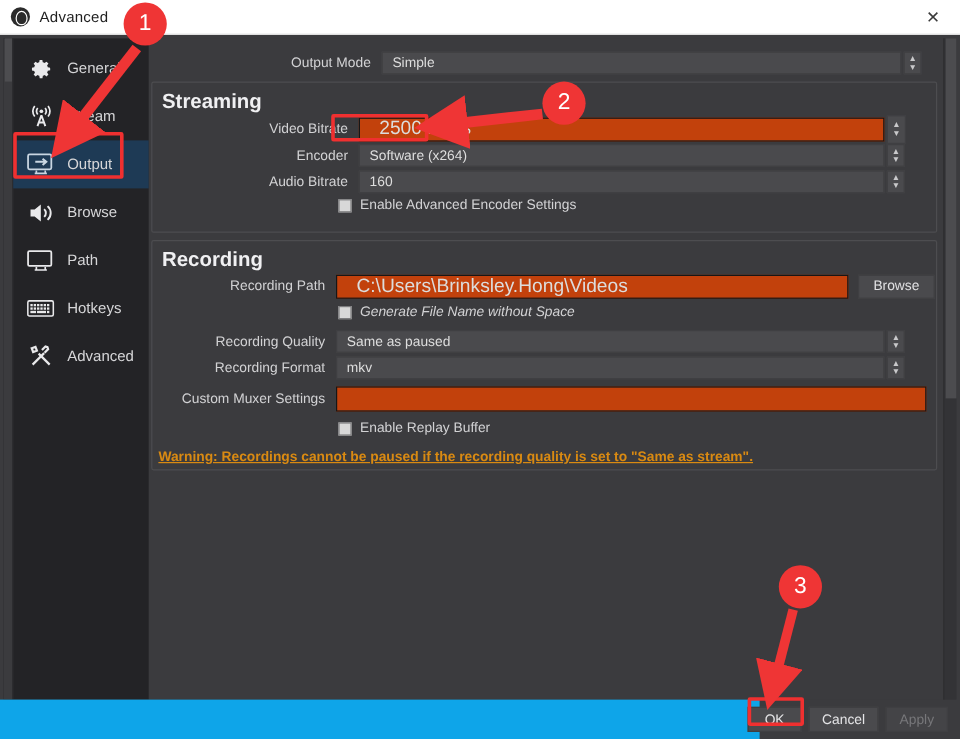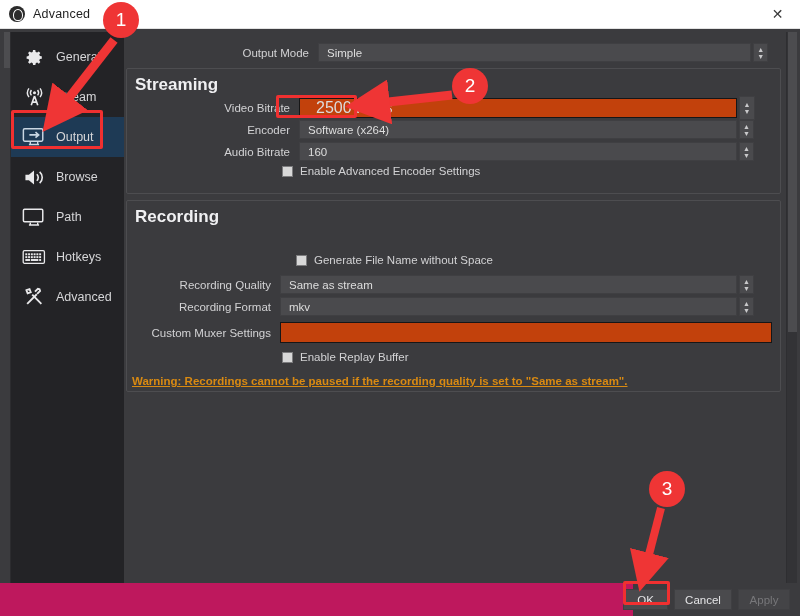--- a/index.html
+++ b/index.html
@@ -191,21 +191,21 @@
     position: absolute;
     color: #d98a12;
     font-size: 11.5px;
     font-weight: bold;
   }
 
   
   .bottombar {
     position: absolute; left: 0; bottom: 0;
     width: 633px; height: 33px;
-    background: #be185d;
+    background: #0ea5e9;
   }
   .dlg-btn {
     position: absolute; top: 6px;
     height: 21px;
     background: #4a4a4d;
     border: 1px solid #3f3f42;
     color: #e4e4e6;
     font-size: 11.5px;
     display: flex; align-items: center; justify-content: center;
     cursor: pointer;
@@ -392,29 +392,34 @@
 
       <div class="chk-row" style="position:absolute; left:155px; top:96px;">
         <span class="chk"></span>
         <span class="chk-lbl">Enable Advanced Encoder Settings</span>
       </div>
     </div>
 
     <div class="group" style="left:2px; top:168px; width:655px; height:192px;">
       <span class="group-title">Recording</span>
 
-
-      <div class="chk-row" style="position:absolute; left:169px; top:53px;">
+      <div class="row" style="position:absolute; left:0; top:28px; width:655px;">
+        <span class="lbl" style="width:153px;">Recording Path</span>
+        <div class="input" style="width:427px; height:20px;">C:\Users\Brinksley.Hong\Videos</div>
+        <div class="btn" style="width:64px; height:20px; margin-left:8px;">Browse</div>
+      </div>
+
+      <div class="chk-row" style="position:absolute; left:155px; top:53px;font-style:italic;">
         <span class="chk"></span>
         <span class="chk-lbl">Generate File Name without Space</span>
       </div>
 
       <div class="row" style="position:absolute; left:0; top:74px; width:641px;">
         <span class="lbl" style="width:153px;">Recording Quality</span>
-        <div class="combo" style="width:457px;">Same as stream</div>
+        <div class="combo" style="width:457px;">Same as paused</div>
         <div class="spin" style="position:static; margin-left:2px;">
           <span class="ch">▲</span>
             <span class="ch">▼</span>
         </div>
       </div>
 
       <div class="row" style="position:absolute; left:0; top:96px; width:641px;">
         <span class="lbl" style="width:153px;">Recording Format</span>
         <div class="combo" style="width:457px;">mkv</div>
         <div class="spin" style="position:static; margin-left:2px;">

